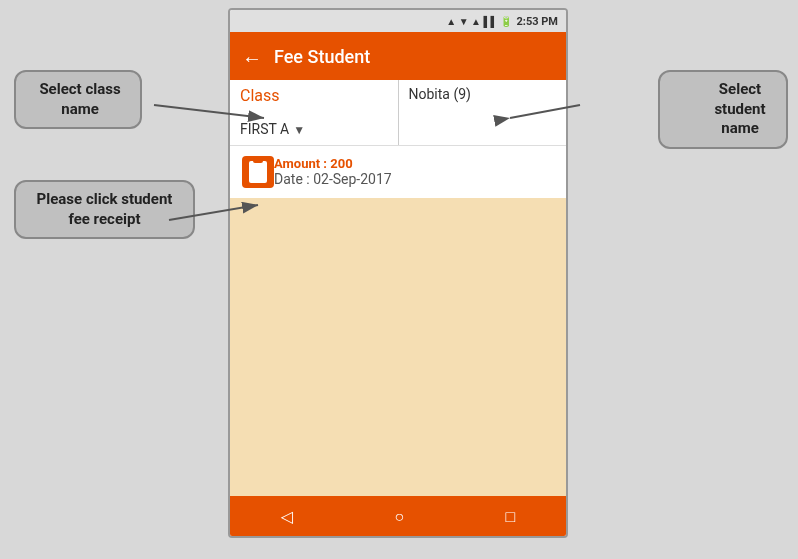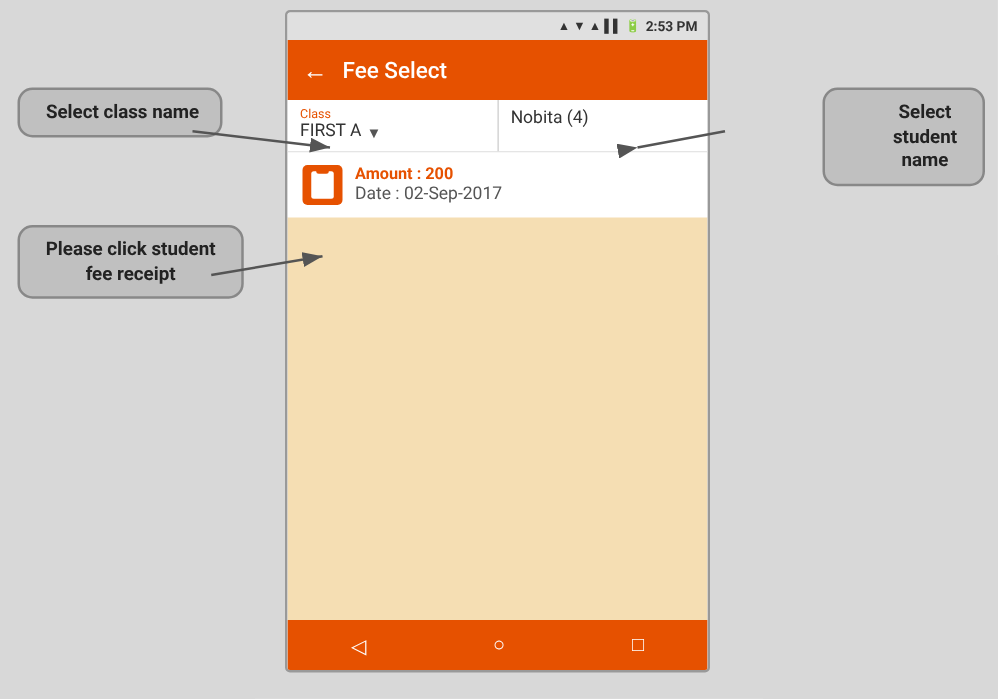--- a/index.html
+++ b/index.html
@@ -91,43 +91,42 @@
       padding: 6px 10px 8px;
       position: relative;
     }
 
     .selector-cell:first-child {
       border-right: 1px solid #ccc;
     }
 
     .selector-label {
       color: #e65100;
-      font-size: 10px;
-      margin-bottom: 0;
+      font-size: 16px;
+      margin-bottom: 16px;
     }
 
     .selector-value {
       color: #333;
       font-size: 14px;
       display: flex;
       align-items: flex-end;
       gap: 4px;
     }
 
     .dropdown-arrow {
       color: #555;
       font-size: 12px;
     }
 
     
     .fee-item {
       display: flex;
       align-items: flex-start;
       padding: 10px 12px;
-      gap: 10px;
       background: #fff;
     }
 
     .clipboard-icon {
       width: 32px;
       height: 32px;
       background: #e65100;
       border-radius: 4px;
       display: flex;
       align-items: center;
@@ -224,34 +223,34 @@
 
   <div class="phone-frame">
 
     <div class="status-bar">
       <span style="font-size:10px;">▲ ▼ ▲ ▌▌ 🔋</span>
       <span class="time">2:53 PM</span>
     </div>
 
     <div class="app-bar">
       <span class="back-arrow">←</span>
-      <span class="title">Fee Select</span>
+      <span class="title">Fee Student</span>
     </div>
 
     <div class="selector-row">
       <div class="selector-cell">
         <span class="selector-label">Class</span>
         <div class="selector-value">
           <span>FIRST A</span>
           <span class="dropdown-arrow">▼</span>
         </div>
       </div>
       <div class="selector-cell">
         <div class="selector-value">
-          <span>Nobita (4)</span>
+          <span>Nobita (9)</span>
         </div>
       </div>
     </div>
 
     <div class="fee-item">
       <div class="clipboard-icon"></div>
       <div class="fee-details">
         <span class="fee-amount">Amount : 200</span>
         <span class="fee-date">Date : 02-Sep-2017</span>
       </div>
@@ -260,21 +259,21 @@
     <div class="content-area"></div>
 
     <div class="nav-bar">
       <span class="nav-icon">◁</span>
       <span class="nav-icon">○</span>
       <span class="nav-icon">□</span>
     </div>
 
   </div>
 
-  <div class="annotation" style="left: 14px; top: 70px; width: 164px; padding-left: 18px;">
+  <div class="annotation" style="left: 14px; top: 70px; width: 128px; padding-left: 18px;">
     <span>Select class
 name</span>
   </div>
 
   <div class="annotation" style="right: 10px; top: 70px; width: 130px; padding-left: 48px;">
     <span>Select
 student name</span>
   </div>
 
   <div class="annotation" style="left: 14px; top: 180px; width: 181px;">

